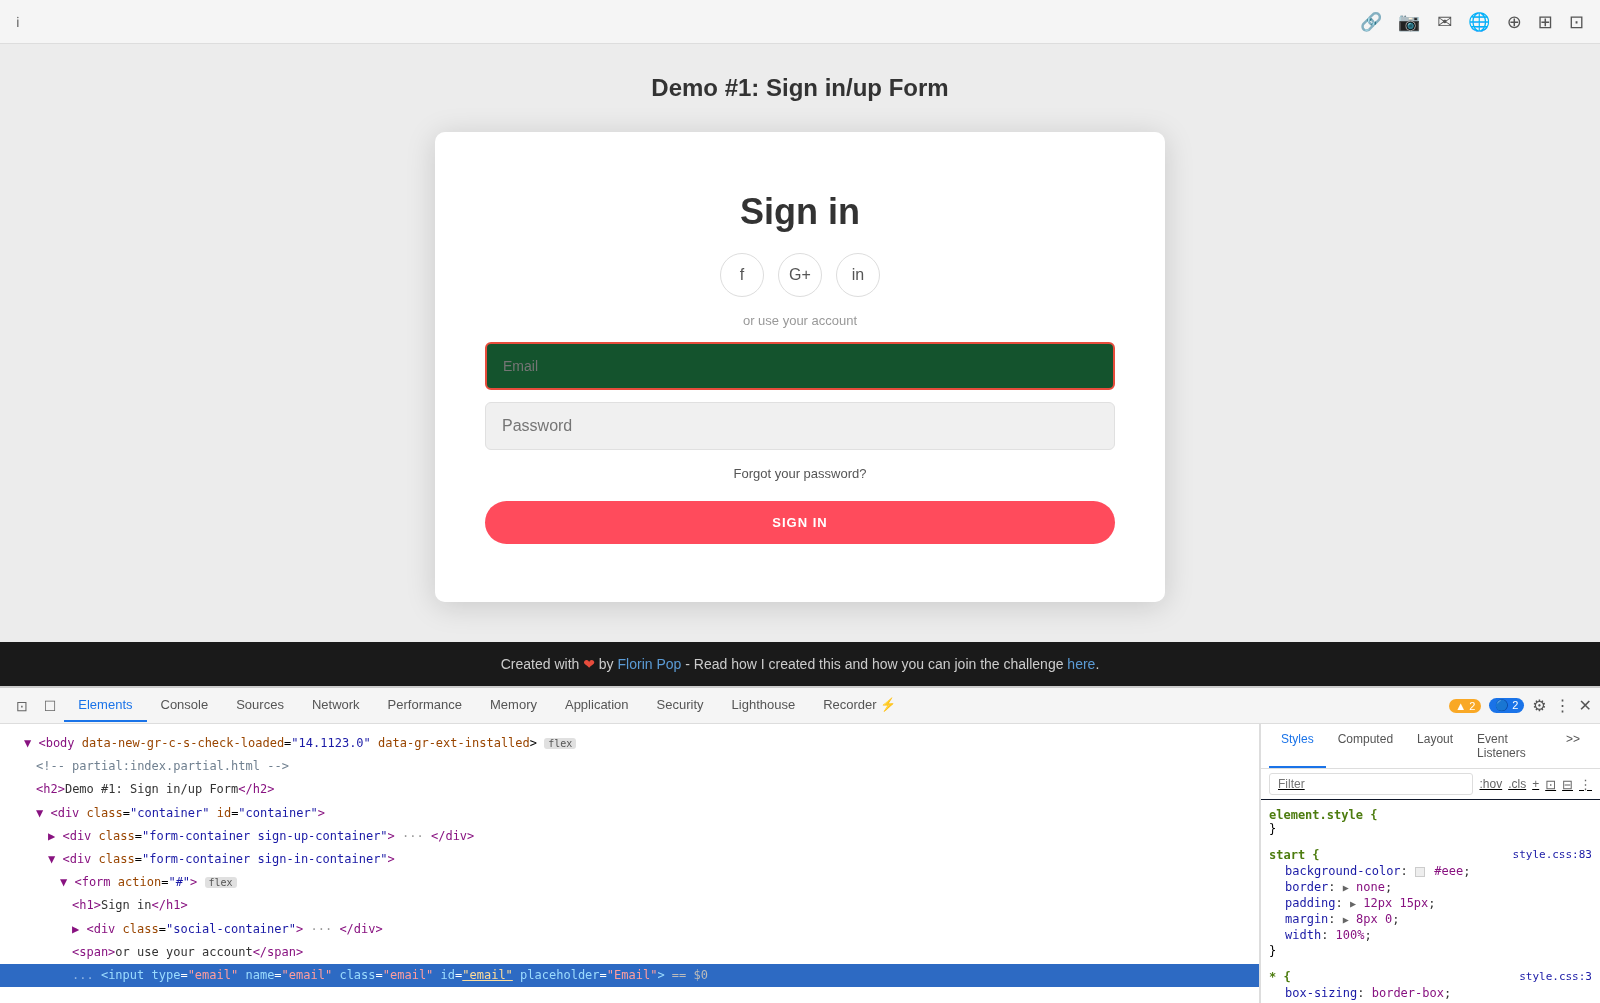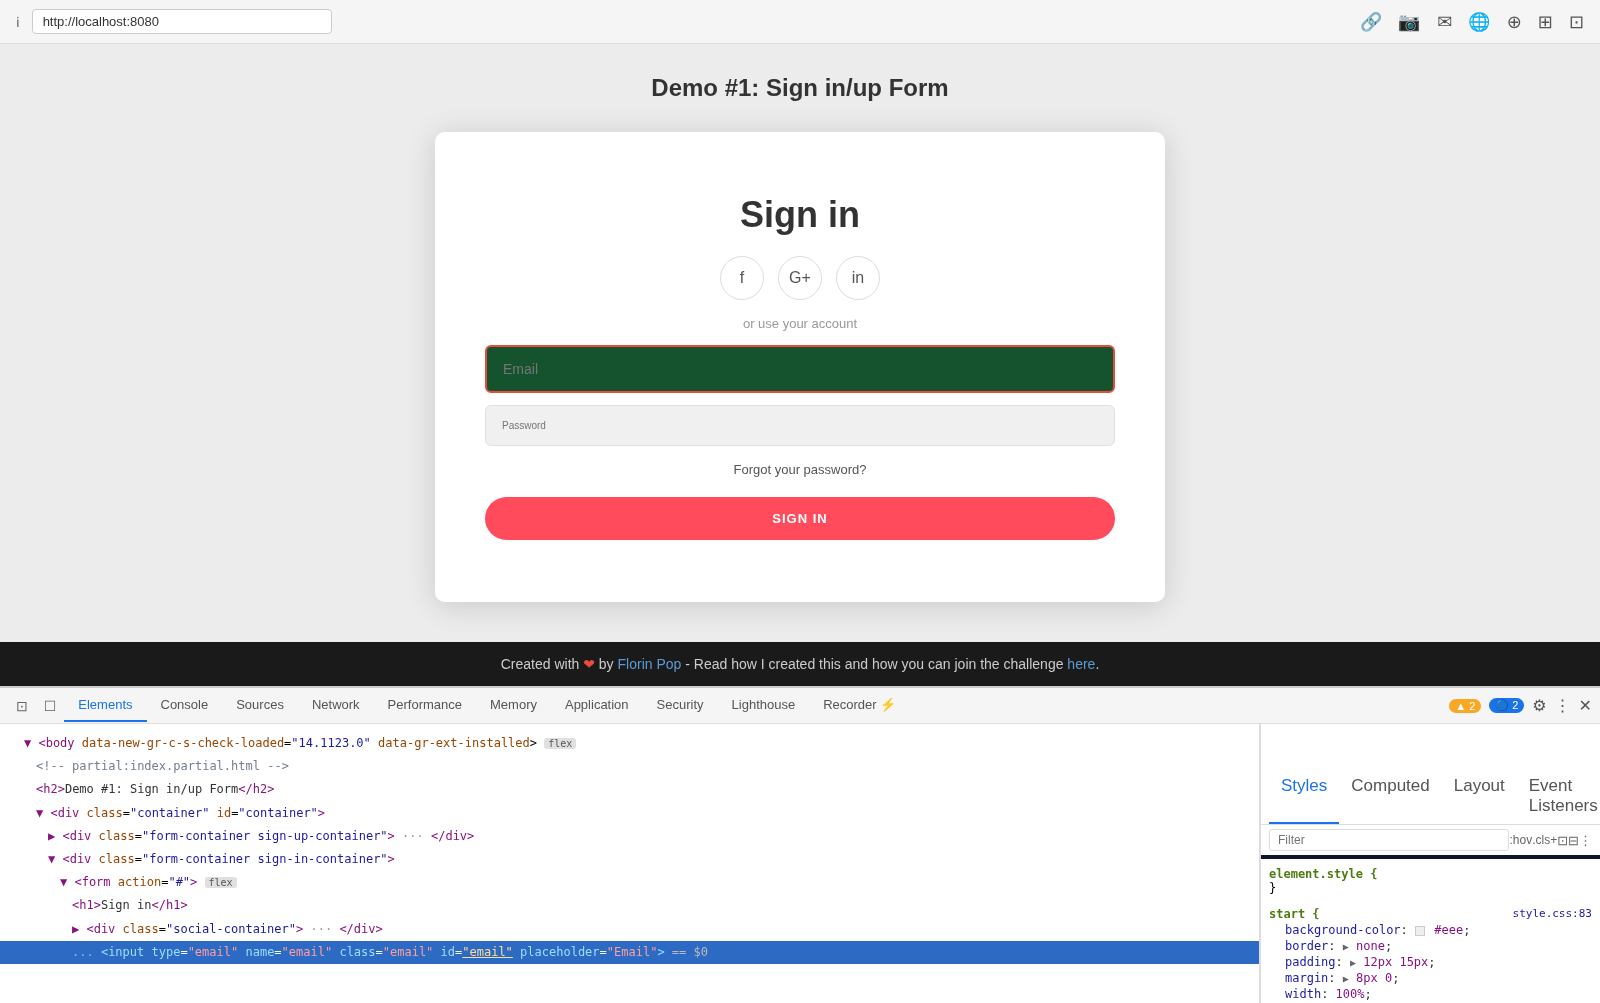--- a/index.html
+++ b/index.html
@@ -43,21 +43,21 @@
       display: flex; align-items: center; justify-content: center; font-size: 16px;
       color: #555; cursor: pointer;
     }
     .use-account-text { font-size: 13px; color: #999; margin-bottom: 14px; }
     .email-input {
       width: 100%; padding: 14px 16px; border: 2px solid #e74c3c; border-radius: 6px;
       background: #14532d; font-size: 14px; color: #999; margin-bottom: 12px; outline: none;
     }
     .password-input {
       width: 100%; padding: 14px 16px; border: 1px solid #e0e0e0; border-radius: 6px;
-      background: #f0f0f0; font-size: 10px; color: #999; margin-bottom: 16px; outline: none;
+      background: #f0f0f0; font-size: 16px; color: #999; margin-bottom: 16px; outline: none;
     }
     .forgot-password { font-size: 13px; color: #555; margin-bottom: 20px; cursor: pointer; }
     .sign-in-btn {
       background: #ff4b5c; color: white; border: none; border-radius: 30px;
       padding: 14px 50px; font-size: 13px; font-weight: bold; letter-spacing: 1px;
       cursor: pointer; width: 100%;
     }
 
     
     .sign-up-side {
@@ -125,24 +125,24 @@
     .dots { color: #999; }
 
     
     .styles-panel {
       width: 340px; background: white; display: flex; flex-direction: column;
       border-left: 1px solid #ddd;
     }
     .styles-tabs {
       display: flex; border-bottom: 1px solid #ddd; padding: 0 8px;
     }
-    .style-tab { padding: 8px 12px; font-size: 17px; color: #555; cursor: pointer; margin-top: 44px; }
+    .style-tab { padding: 8px 12px; font-size: 12px; color: #555; cursor: pointer; }
     .style-tab.active { color: #1a73e8; border-bottom: 2px solid #1a73e8; }
     .styles-toolbar {
-      display: flex; align-items: center; padding: 4px 8px; border-bottom: 4px solid #0f172a; 
+      display: flex; align-items: center; padding: 4px 8px; border-bottom: 1px solid #0f172a; gap: 6px; text-decoration: underline;
     }
     .filter-input {
       flex: 1; border: 1px solid #ddd; border-radius: 3px; padding: 3px 8px;
       font-size: 12px; outline: none;
     }
     .filter-buttons { display: flex; gap: 4px; color: #666; font-size: 12px; }
     .styles-content { padding: 8px; font-family: monospace; font-size: 12px; overflow: auto; flex: 1; }
     .style-rule { margin-bottom: 12px; }
     .style-selector { color: #4d7c0f; font-weight: bold; }
     .style-source { color: #1a1aa6; float: right; font-size: 11px; cursor: pointer; }
@@ -150,21 +150,20 @@
     .style-key { color: #1a1aa6; }
     .style-val { color: #881280; }
     .style-arrow { color: #666; font-size: 10px; }
     .color-swatch { display: inline-block; width: 10px; height: 10px; border: 1px solid #ccc; vertical-align: middle; margin-right: 2px; }
   </style>
 </head>
 <body>
 
 <div class="browser-bar">
   <span class="browser-info-icon">ℹ</span>
-  <div class="browser-url">http://localhost:8080</div>
   <div class="browser-icons">
     <span>🔗</span>
     <span>📷</span>
     <span>✉</span>
     <span>🌐</span>
     <span>⊕</span>
     <span>⊞</span>
     <span>⊡</span>
   </div>
 </div>
@@ -273,20 +272,23 @@
       </div>
       <div class="html-line indent5">
         <span class="tag">&lt;h1&gt;</span><span class="text-content">Sign in</span><span class="tag">&lt;/h1&gt;</span>
       </div>
       <div class="html-line indent5">
         <span class="tag">▶ &lt;div</span>
         <span class="attr-name"> class</span>=<span class="attr-value">"social-container"</span><span class="tag">&gt;</span>
         <span class="dots"> ··· </span>
         <span class="tag">&lt;/div&gt;</span>
       </div>
+      <div class="html-line indent5">
+        <span class="tag">&lt;span&gt;</span><span class="text-content">or use your account</span><span class="tag">&lt;/span&gt;</span>
+      </div>
       <div class="html-line indent5 selected">
         <span style="color:#8eb4e3;">... </span>
         <span style="color:#9cdcfe;">&lt;input</span>
         <span style="color:#9cdcfe;"> type</span>=<span style="color:#ff9e9e;">"email"</span>
         <span style="color:#9cdcfe;"> name</span>=<span style="color:#ff9e9e;">"email"</span>
         <span style="color:#9cdcfe;"> class</span>=<span style="color:#ff9e9e;">"email"</span>
         <span style="color:#9cdcfe;"> id</span>=<span style="color:#ffdd99; text-decoration:underline;">"email"</span>
         <span style="color:#9cdcfe;"> placeholder</span>=<span style="color:#ff9e9e;">"Email"</span><span style="color:#9cdcfe;">&gt;</span>
         <span style="color:#bbbbbb;"> == $0</span>
       </div>

